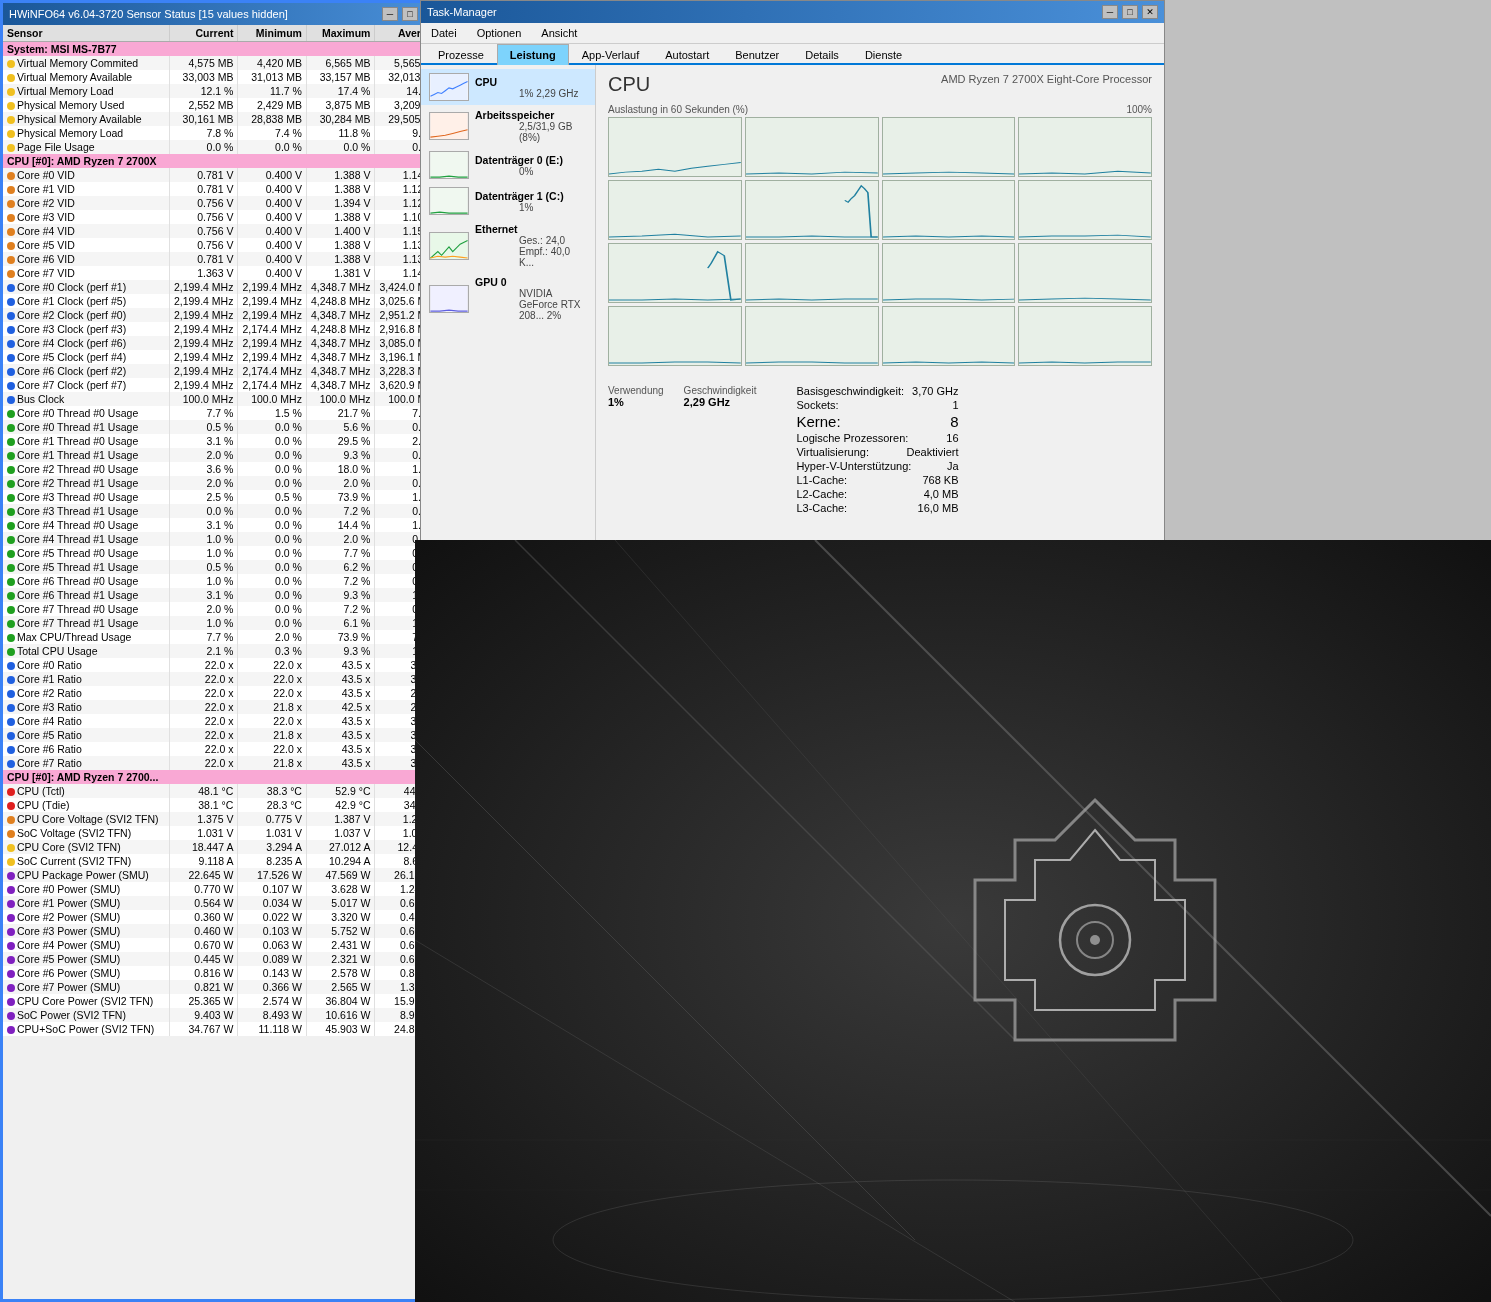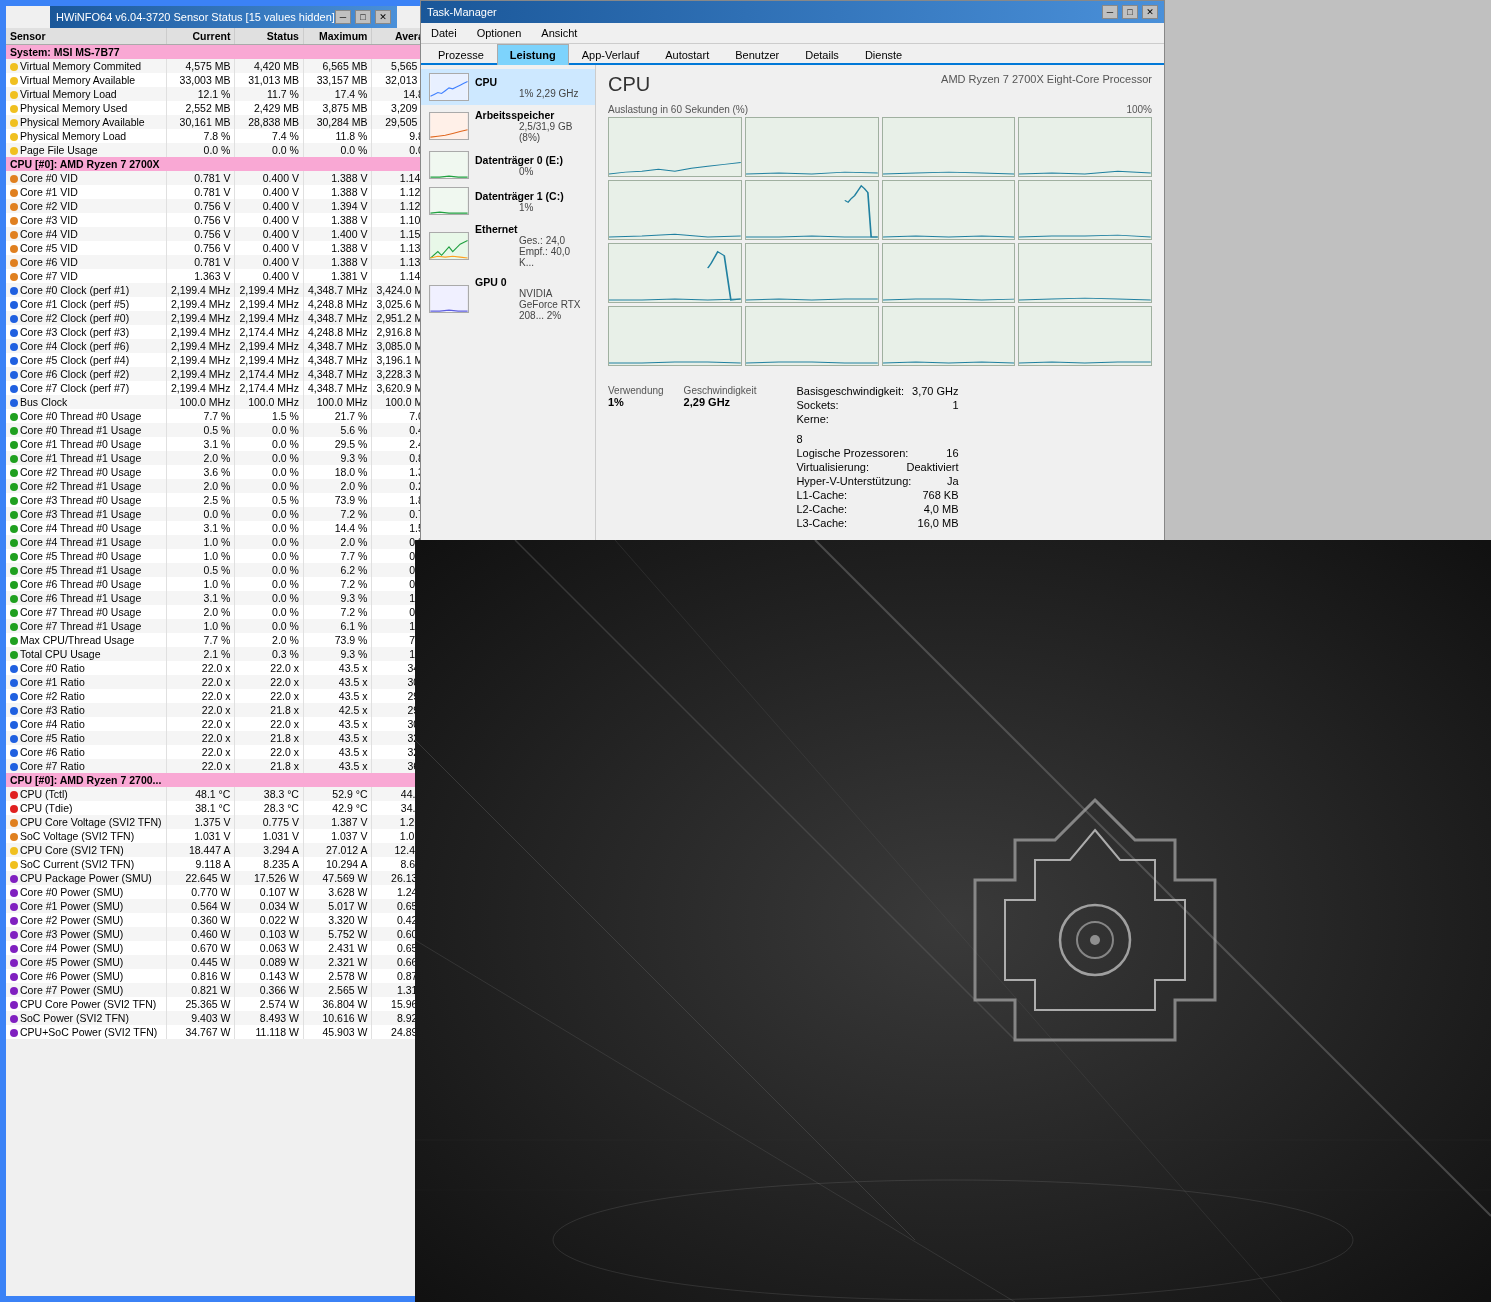--- a/index.html
+++ b/index.html
@@ -3,25 +3,24 @@
   <meta charset="utf-8">
   <style>
     * { box-sizing: border-box; margin: 0; padding: 0; }
     body { font-family: 'Segoe UI', Tahoma, Geneva, Verdana, sans-serif; font-size: 11px; background: #c0c0c0; display: flex; flex-direction: row; width: 1491px; height: 1302px; overflow: hidden; }
 
     
     #hwinfo-panel {
       width: 447px;
       height: 1302px;
       background: #f0f0f0;
-      border: 6px solid #3b82f6;
+      border: 3px solid #3b82f6;
       display: flex;
       flex-direction: column;
       flex-shrink: 0;
-      align-items: center;
     }
     .hwinfo-titlebar {
       background: linear-gradient(to right, #1a5799, #4a90d9);
       color: white;
       padding: 4px 6px;
       display: flex;
       justify-content: space-between;
       align-items: center;
       font-size: 11px;
       height: 22px;
@@ -253,21 +252,21 @@
       <div class="hwinfo-titlebar-btn">□</div>
       <div class="hwinfo-titlebar-btn">✕</div>
     </div>
   </div>
   <div class="hwinfo-table-wrapper">
     <table class="hwinfo-table">
       <thead>
         <tr>
           <th>Sensor</th>
           <th>Current</th>
-          <th>Status</th>
+          <th>Minimum</th>
           <th>Maximum</th>
           <th>Average</th>
         </tr>
       </thead>
       <tbody id="hwinfo-tbody">
       <tr class="section-header">
             <td colspan="5" style="padding-left: 4px;">System: MSI MS-7B77</td>
           </tr>
           <tr>
             <td><span class="sensor-icon icon-yellow"></span>Virtual Memory Commited</td>
@@ -982,21 +981,21 @@
           <div style="display:flex; gap:40px;">
             <div>
               <div style="display:flex; justify-content:space-between; gap:8px; font-size:11px; margin-bottom:2px;">
                 <span>Basisgeschwindigkeit:</span>
                 <span>3,70 GHz</span>
               </div>
               <div style="display:flex; justify-content:space-between; gap:8px; font-size:11px; margin-bottom:2px;">
                 <span>Sockets:</span>
                 <span>1</span>
               </div>
-              <div style="display:flex; justify-content:space-between; gap:8px; font-size:11px; margin-bottom:2px;flex-direction:column;">
+              <div style="display:flex; justify-content:space-between; gap:8px; font-size:15px; margin-bottom:2px;">
                 <span>Kerne:</span>
                 <span>8</span>
               </div>
               <div style="display:flex; justify-content:space-between; gap:8px; font-size:11px; margin-bottom:2px;">
                 <span>Logische Prozessoren:</span>
                 <span>16</span>
               </div>
               <div style="display:flex; justify-content:space-between; gap:8px; font-size:11px; margin-bottom:2px;">
                 <span>Virtualisierung:</span>
                 <span>Deaktiviert</span>

